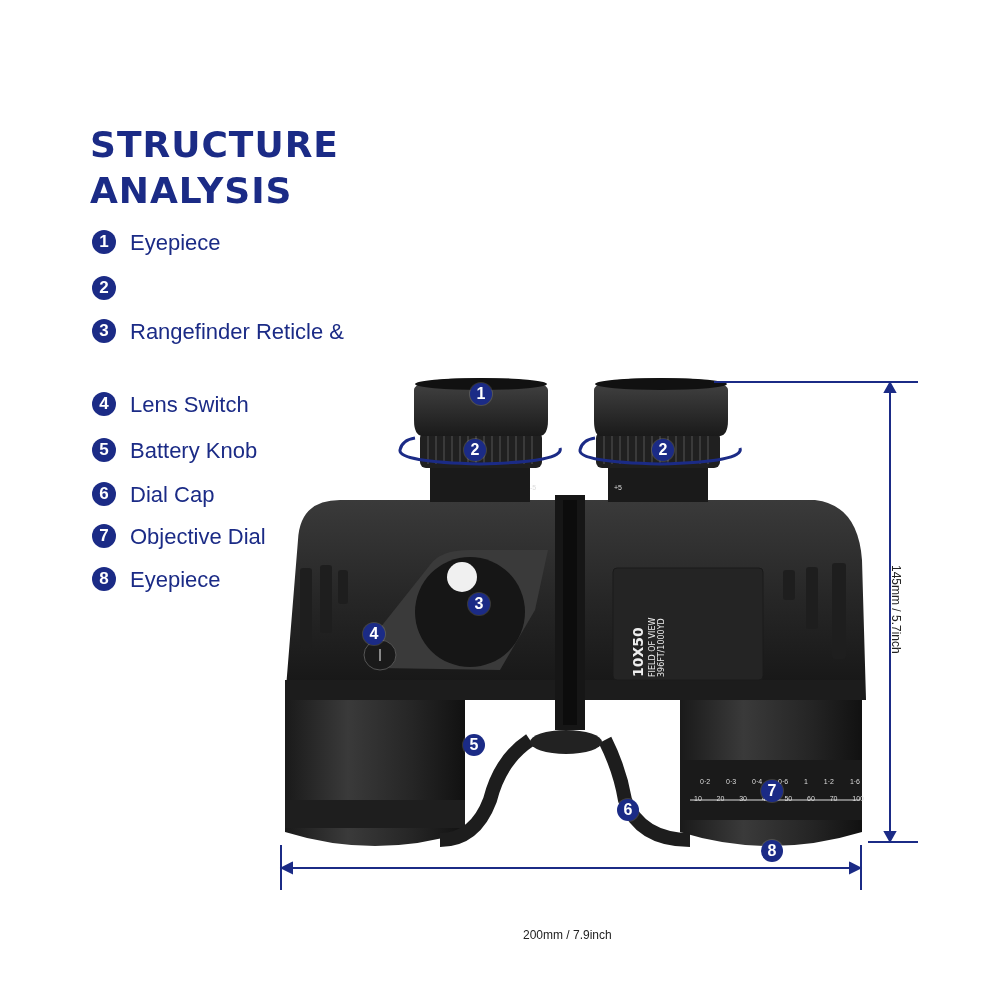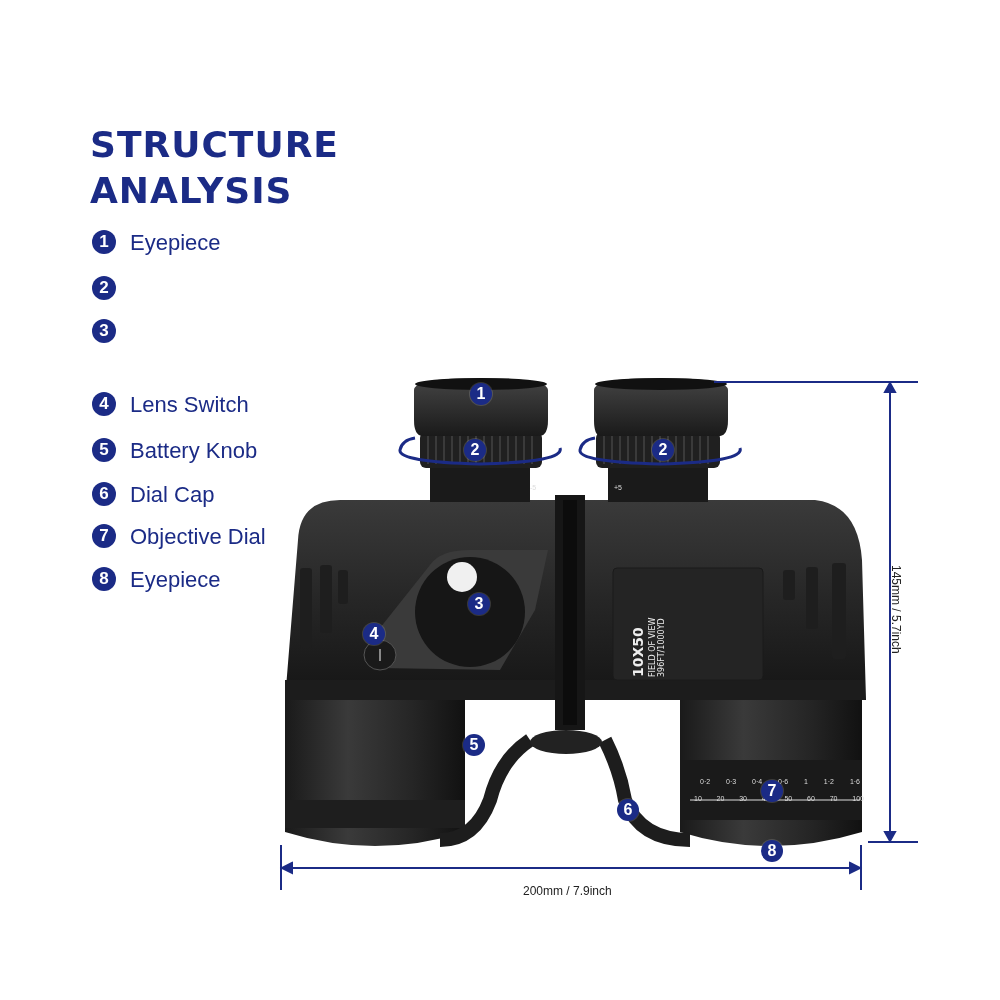--- a/index.html
+++ b/index.html
@@ -24,21 +24,21 @@
 <div class="legend">
   <div class="legend-item" style="top:0">
       <span class="num">1</span>
       <span class="lbl">Eyepiece</span>
     </div>
   <div class="legend-item" style="top:46px">
       <span class="num">2</span>
     </div>
   <div class="legend-item" style="top:89px">
       <span class="num">3</span>
-      <span class="lbl"><br></span>
+      <span class="lbl"><span>Rangefinder Reticle &amp;</span><br></span>
     </div>
   <div class="legend-item" style="top:162px">
       <span class="num">4</span>
       <span class="lbl">Lens Switch</span>
     </div>
   <div class="legend-item" style="top:208px">
       <span class="num">5</span>
       <span class="lbl">Battery Knob</span>
     </div>
   <div class="legend-item" style="top:252px">
@@ -204,14 +204,14 @@
 <div class="badge" style="left:470px;top:383px">1</div>
 <div class="badge" style="left:464px;top:439px">2</div>
 <div class="badge" style="left:652px;top:439px">2</div>
 <div class="badge" style="left:468px;top:593px">3</div>
 <div class="badge" style="left:363px;top:623px">4</div>
 <div class="badge" style="left:463px;top:734px">5</div>
 <div class="badge" style="left:617px;top:799px">6</div>
 <div class="badge" style="left:761px;top:780px">7</div>
 <div class="badge" style="left:761px;top:840px">8</div>
 
-<div class="dimtext" style="left:523px;top:884px">200mm / 7.9inch</div>
+<div class="dimtext" style="left:523px;top:928px">200mm / 7.9inch</div>
 <div class="dimtext" style="left:903px;top:565px;transform:rotate(90deg);transform-origin:left top;white-space:nowrap;">145mm / 5.7inch</div>
 
 </body></html>

